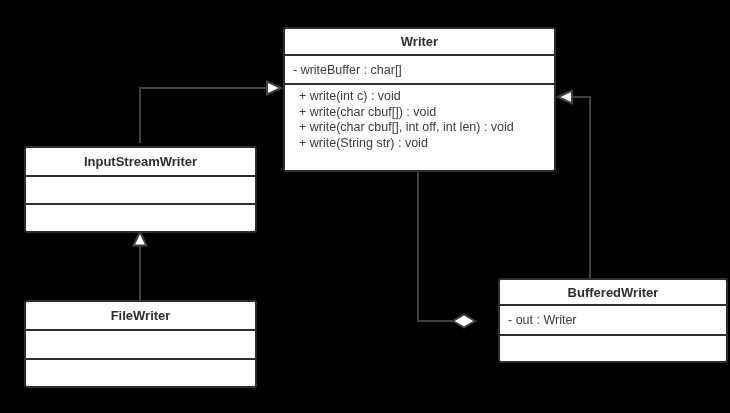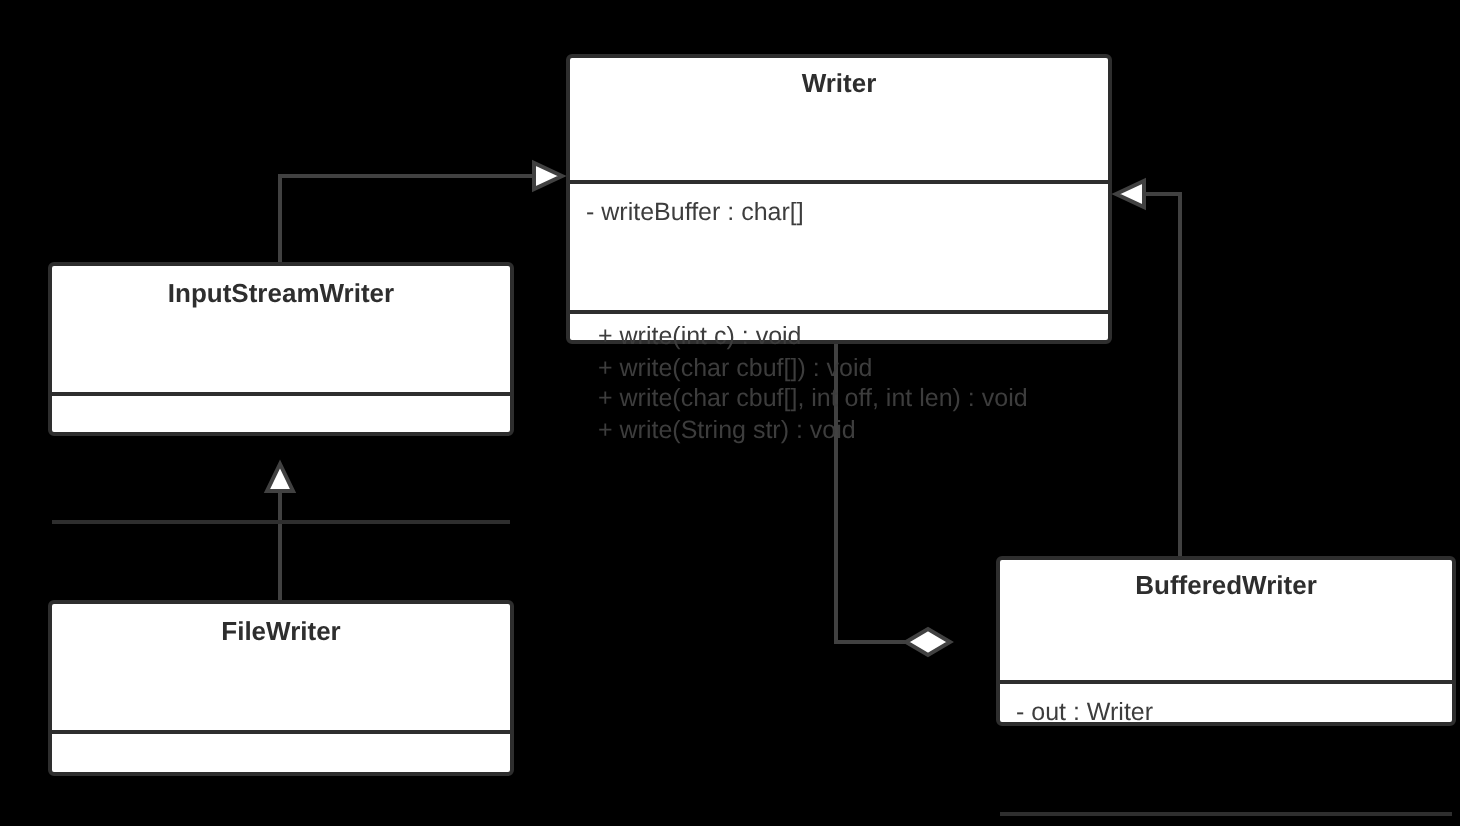--- a/index.html
+++ b/index.html
@@ -45,39 +45,38 @@
     text-align: center;
     display: flex;
     align-items: center;
     justify-content: center;
     flex: 0 0 auto;
   }
   .uml-compartment {
     border-top: 2px solid #2e2e2e;
     box-sizing: border-box;
     flex: 0 0 auto;
-    margin-top: 36px;
   }
   .uml-compartment.grow { flex: 1 1 auto; }
   .uml-attr {
     font-size: 12.5px;
     padding-left: 8px;
     display: flex;
     align-items: center;
   }
   .uml-methods {
     font-size: 12.5px;
     padding: 4px 8px 0 14px;
     line-height: 15.6px;
   }
   
   #box-writer            { left: 283px; top: 27px;  width: 273px; height: 145px; }
   #box-writer .uml-title { height: 25px; }
   #box-writer .uml-attr  { height: 29px; }
-  #box-inputstreamwriter            { left: 24px; top: 131px; width: 233px; height: 87px; }
+  #box-inputstreamwriter            { left: 24px; top: 146px; width: 233px; height: 87px; }
   #box-inputstreamwriter .uml-title { height: 27px; }
   #box-inputstreamwriter .c1        { height: 28px; }
   #box-filewriter            { left: 24px; top: 300px; width: 233px; height: 88px; }
   #box-filewriter .uml-title { height: 27px; }
   #box-filewriter .c1        { height: 29px; }
   #box-bufferedwriter            { left: 498px; top: 278px; width: 230px; height: 85px; }
   #box-bufferedwriter .uml-title { height: 24px; }
   #box-bufferedwriter .uml-attr  { height: 30px; }
 </style>
 </head>

